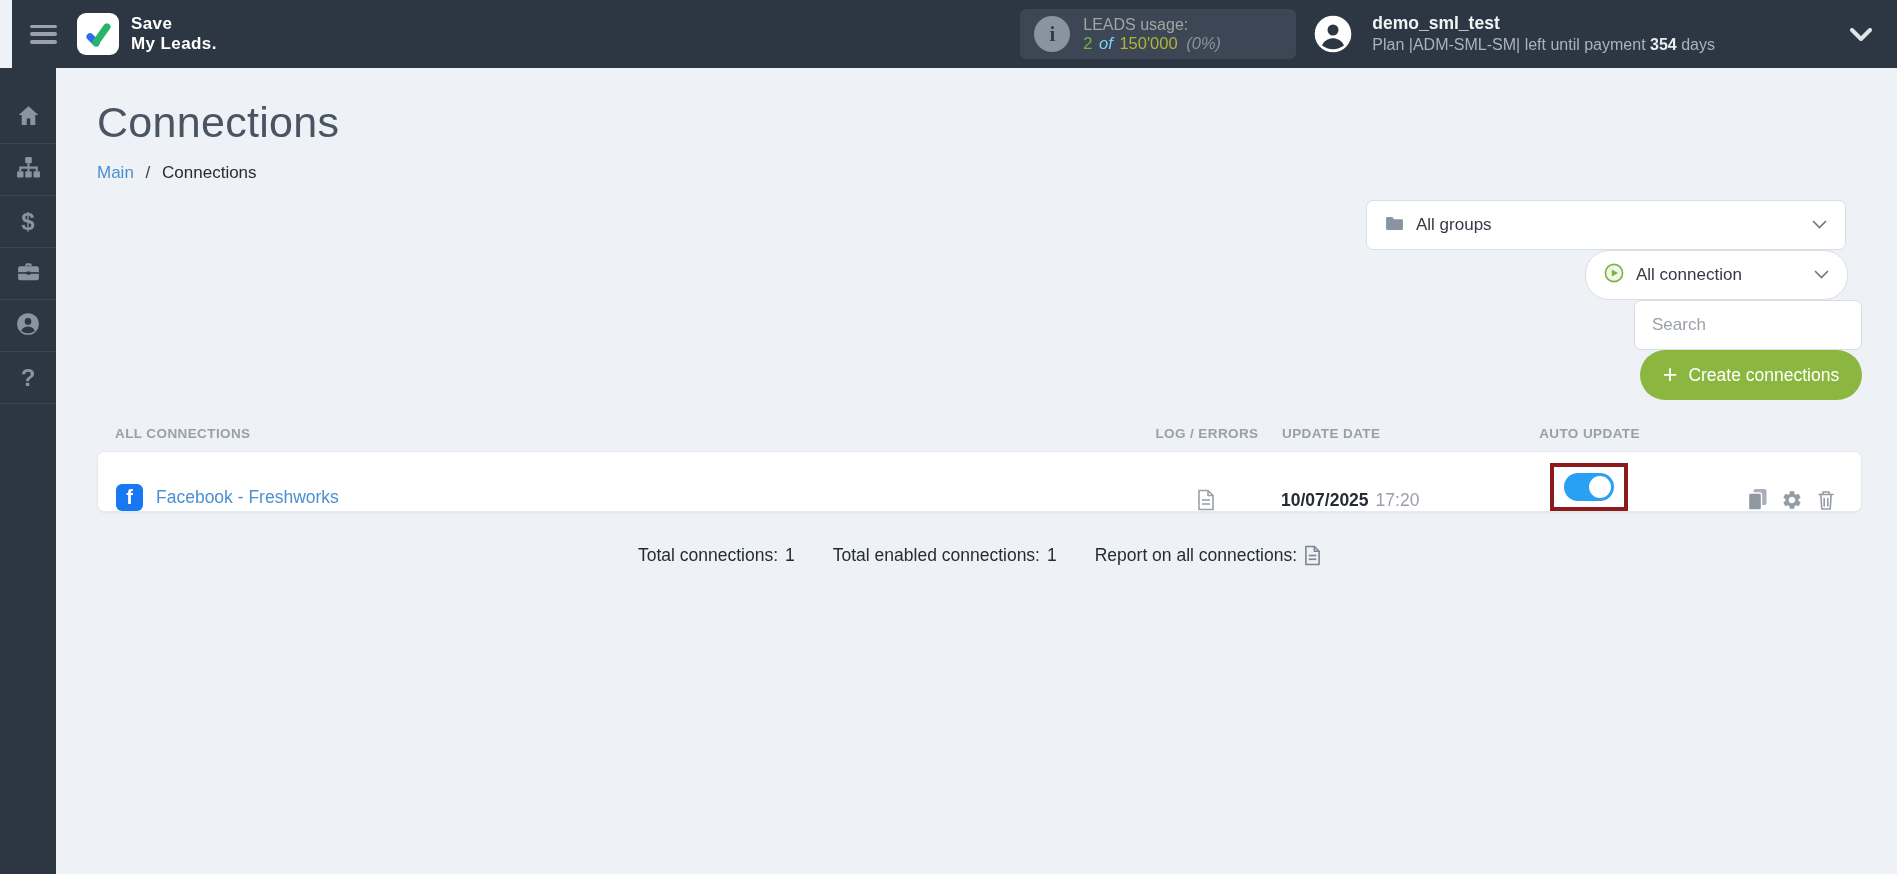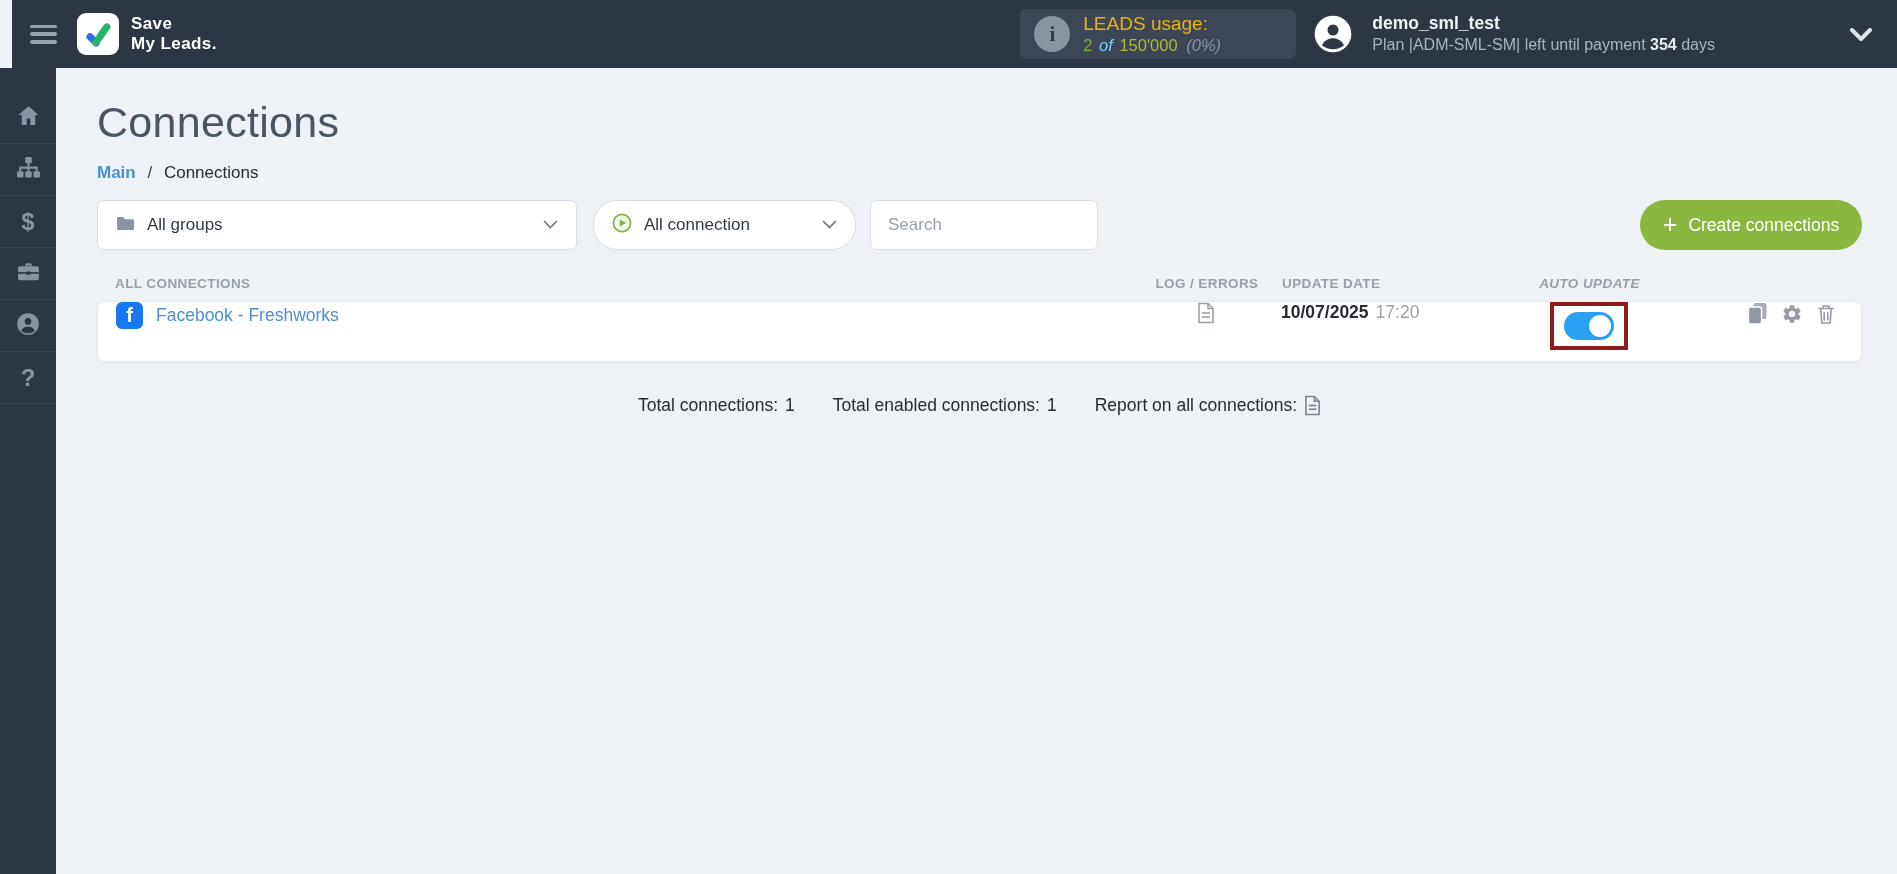--- a/index.html
+++ b/index.html
@@ -16,21 +16,21 @@
   .logo-text { margin-left:12px; color:#fff; font-weight:700; font-size:17px; line-height:1.15; letter-spacing:0.4px; }
   .logo-text span { display:block; }
 
   .header-right { margin-left:auto; display:flex; align-items:center; }
   .leads-box { width:276px; height:50px; background:#3c4654; border-radius:6px; display:flex; align-items:center;
                padding:0 14px; cursor:pointer; }
   .info-icon { width:36px; height:36px; border-radius:50%; background:#8a93a0; color:#333c48;
                display:flex; align-items:center; justify-content:center;
                font-family:"Liberation Serif", serif; font-weight:700; font-size:21px; flex:0 0 auto; }
   .leads-text { margin-left:13px; line-height:1.2; }
-  .leads-label { color:#eab308; font-size:19px; }
+  .leads-label { color:#a3a3a3; font-size:16px; }
   .leads-vals { font-size:16.5px; }
   .lv-used { color:#76b33c; }
   .lv-of { color:#7dd3fc; font-style:italic; margin:0 2px; }
   .lv-quota { color:#b2b43a; }
   .lv-pct { color:#8a93a0; font-style:italic; margin-left:4px; }
 
   .user { display:flex; align-items:center; margin-left:17px; cursor:pointer;gap:8px; }
   .avatar { width:40px; height:40px; flex:0 0 auto; }
   .user-text { margin-left:11px; line-height:1.25; }
   .user-name { color:#f2f4f6; font-weight:700; font-size:17.5px; }
@@ -41,44 +41,44 @@
   
   .sidebar { position:absolute; top:68px; left:0; bottom:0; width:56px; background:#2d3743; padding-top:24px; z-index:2; }
   .side-item { height:52px; display:flex; align-items:center; justify-content:center;
                border-bottom:1px solid rgba(255,255,255,0.07); cursor:pointer; color:#8a93a1; }
   .glyph-icon { font-size:24px; font-weight:700; color:#8a93a1; line-height:1; }
 
   
   .content { position:absolute; left:56px; top:68px; right:0; bottom:0; padding:22px 35px 0 41px; }
   h1 { margin-top:8px; font-size:43px; font-weight:500; color:#4a5563; letter-spacing:0.3px; }
   .breadcrumb { margin-top:16px; font-size:17px; }
-  .breadcrumb a { color:#4a90d2; text-decoration:none; cursor:pointer;font-weight:bold; }
+  .breadcrumb a { color:#4a90d2; text-decoration:none; cursor:pointer; }
   .breadcrumb .sep { color:#3a414c; margin:0 7px; }
   .breadcrumb .current { color:#262c35; }
 
-  .filter-row { margin-top:17px; display:flex; align-items:flex-end; }
+  .filter-row { margin-top:17px; display:flex; align-items:flex-end;flex-direction:column; }
   .select { height:50px; background:#fff; border:1px solid #d9dee6; border-radius:7px;
             display:flex; align-items:center; padding:0 18px; cursor:pointer; }
   .select.groups { width:480px; margin-right:16px; }
   .select.conn { width:263px; margin-right:14px;border-radius:24px; }
   .sel-label { margin-left:12px; font-size:17px; color:#333a45; flex:1; }
   .caret { display:flex; margin-left:10px; }
   .search { height:50px; width:228px; background:#fff; border:1px solid #d9dee6; border-radius:7px;
             padding:0 17px; font-size:17px; color:#333a45; font-family:inherit; outline:none; }
   .search::placeholder { color:#9aa0a8; }
   .create-btn { margin-left:auto; width:222px; height:50px; border:none; border-radius:25px; background:#8bb741;
                 color:#fff; font-size:17.5px; font-family:inherit; display:flex; align-items:center;
                 justify-content:center; gap:11px; cursor:pointer; }
   .plus { font-size:25px; font-weight:400; line-height:0; margin-top:-2px; }
 
-  .table-head, .row-card { display:flex; align-items:flex-start; padding:0 25px 0 18px; }
+  .table-head, .row-card { display:flex; align-items:flex-end; padding:0 25px 0 18px; }
   .col-name { flex:1; display:flex; align-items:center; }
   .col-log { width:150px; display:flex; align-items:center; justify-content:center; }
   .col-update { width:195px; display:flex; align-items:center; }
-  .col-auto { width:225px; display:flex; align-items:center; justify-content:center;font-style:italic; }
+  .col-auto { width:225px; display:flex; align-items:center; justify-content:center; }
   .col-actions { width:135px; display:flex; align-items:center; justify-content:flex-end; gap:13px; }
 
   .table-head { margin-top:26px; }
   .th { font-size:13.5px; font-weight:700; color:#98a0a9; letter-spacing:0.4px; }
 
   .row-card { margin-top:10px; height:61px; background:#fff; border:1px solid #e6eaf0; border-radius:7px;
               box-shadow:0 1px 2px rgba(40,50,60,0.05); }
   .fb-icon { width:27px; height:27px; background:#1877f2; border-radius:6px; color:#fff; font-weight:700;
              font-size:20px; display:flex; align-items:flex-end; justify-content:center; line-height:1.28;
              overflow:hidden; flex:0 0 auto; }

